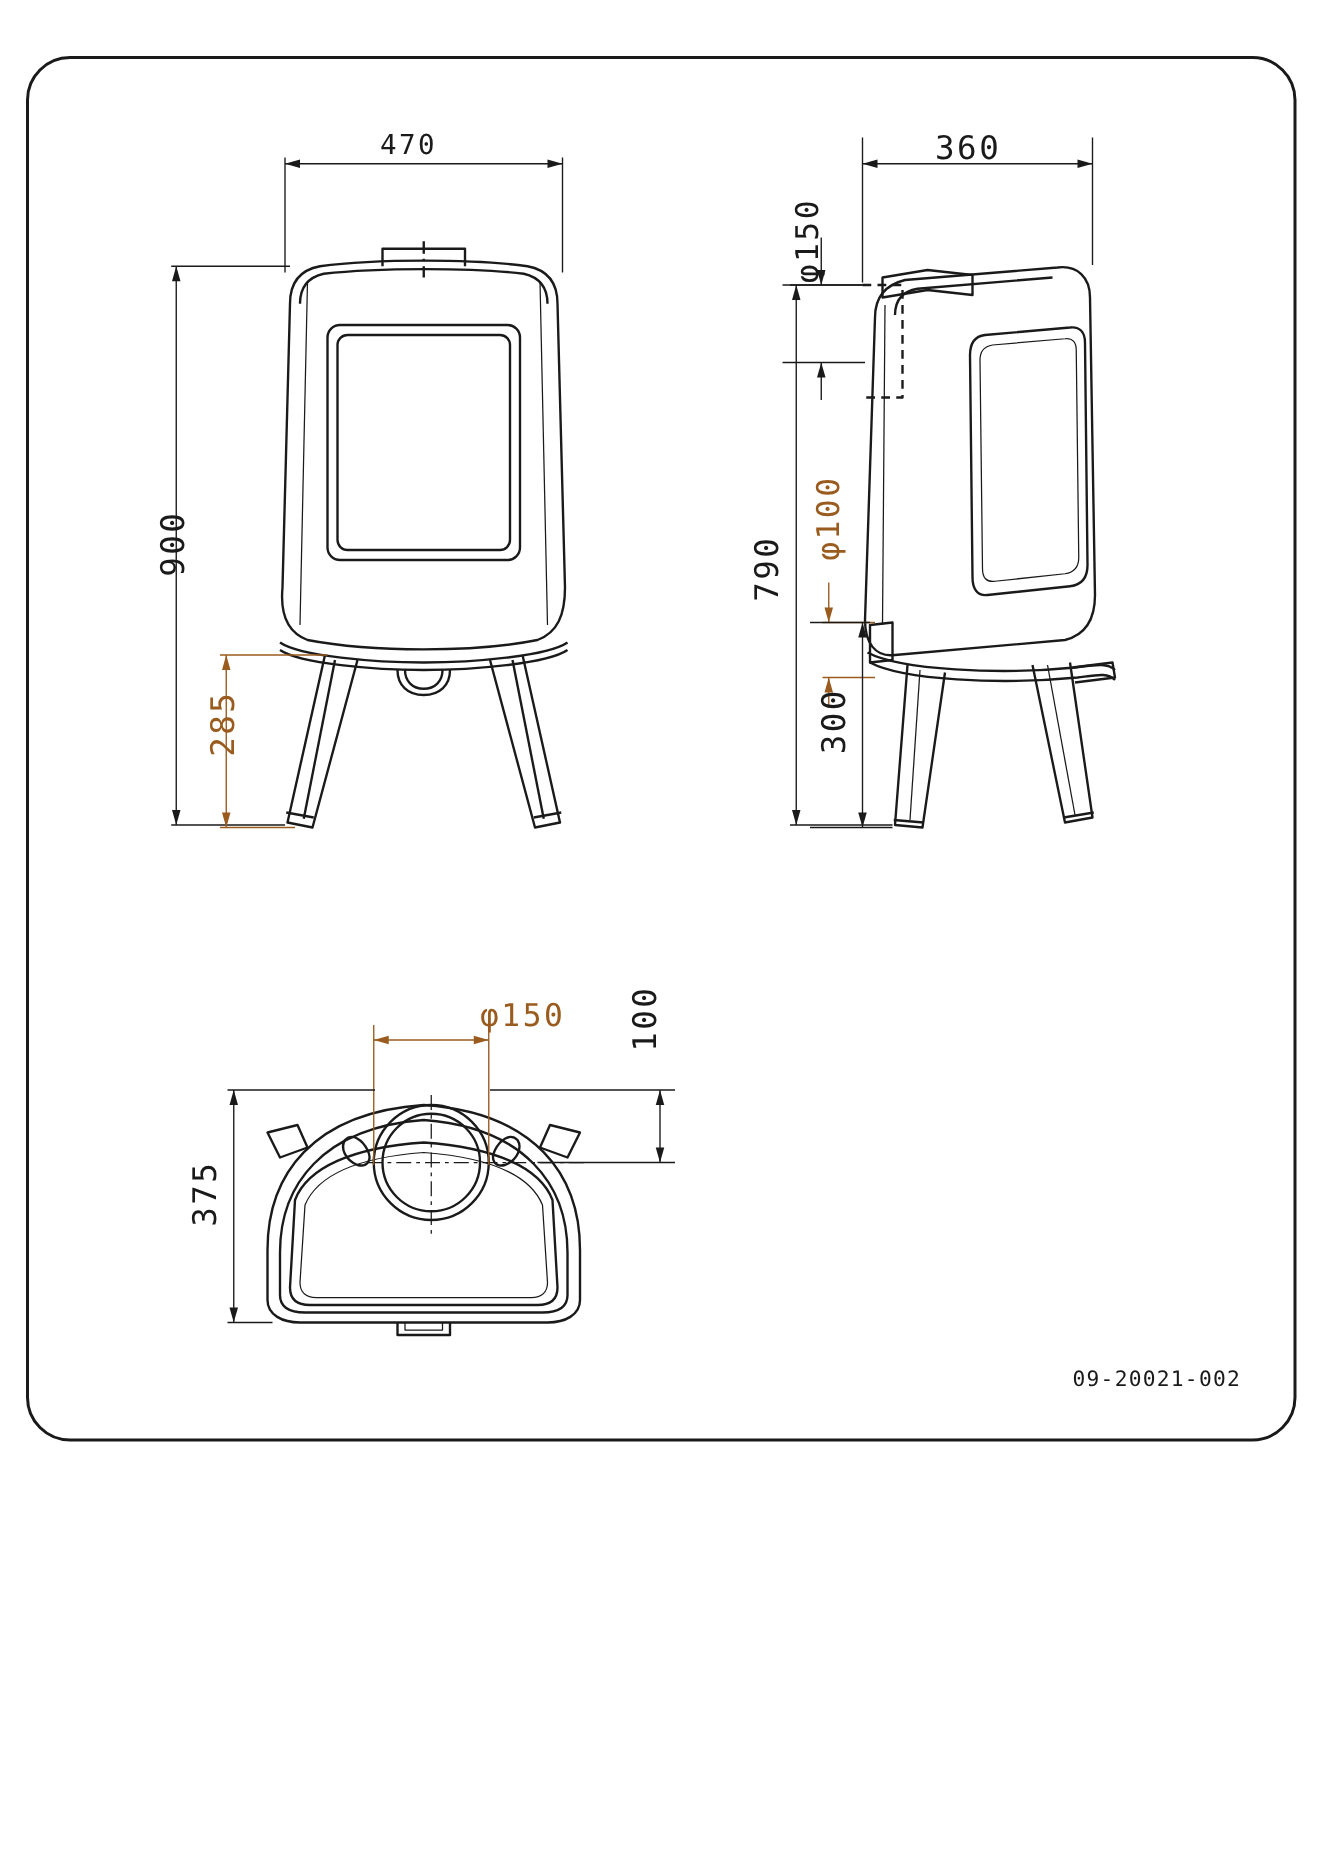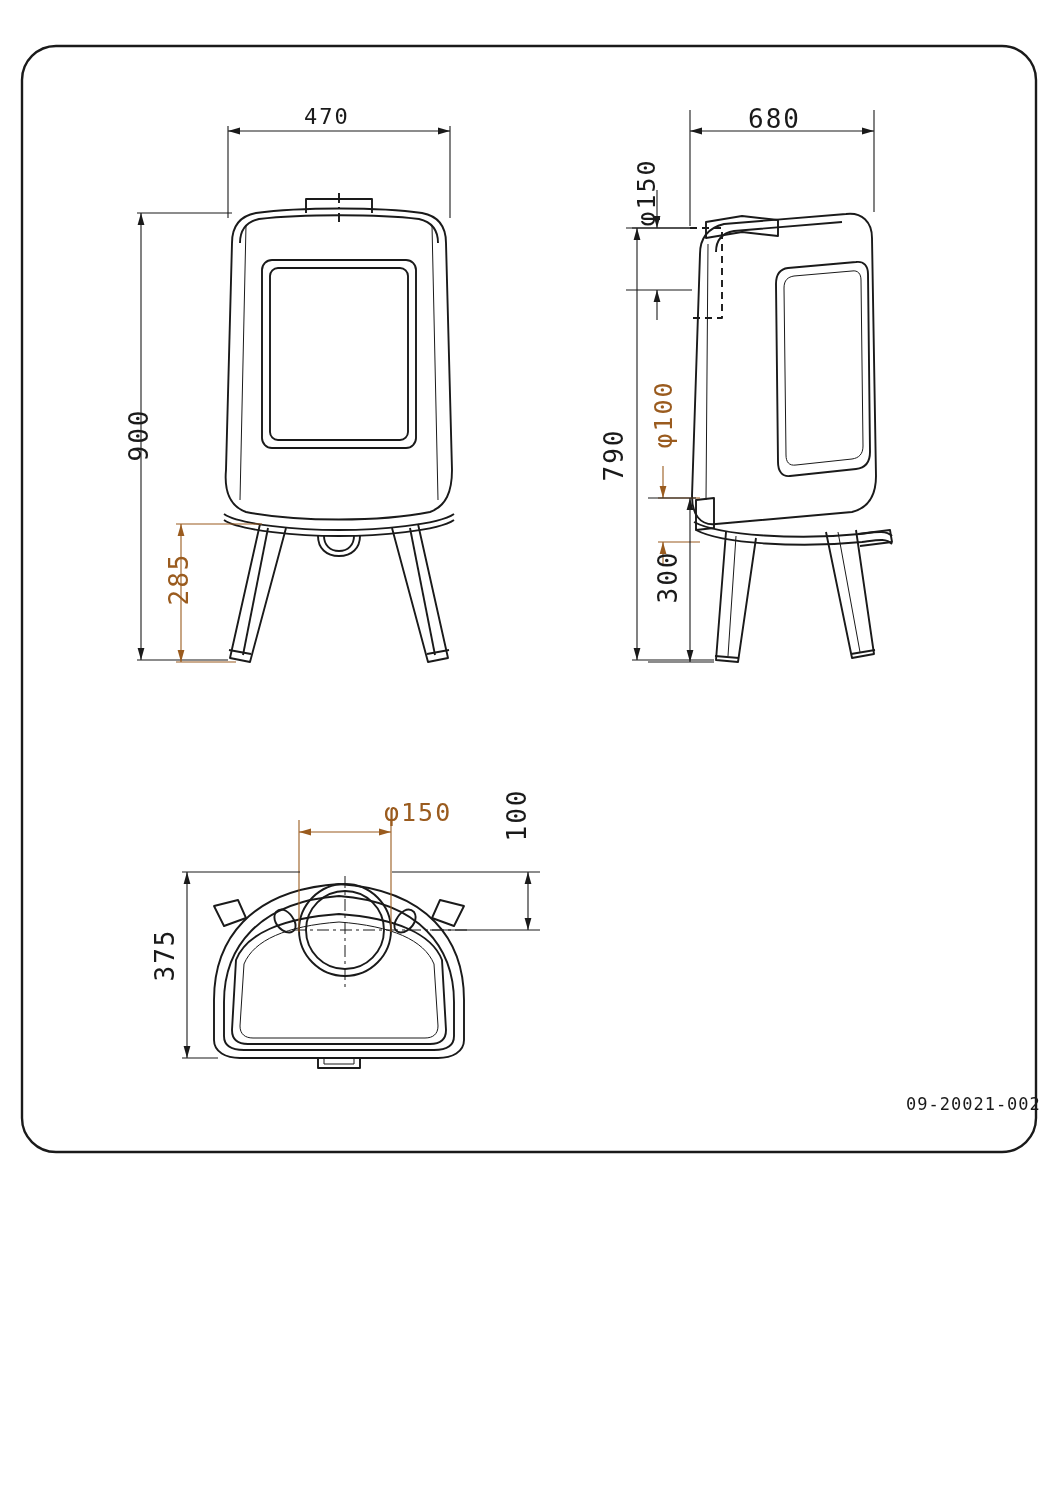--- a/index.html
+++ b/index.html
@@ -32,21 +32,20 @@
     transform: rotate(-90deg);
   }
   .dim-label.orange { color: #9a5b1e; }
   .drawing-code {
     position: absolute;
     font-family: "DejaVu Sans Mono", monospace;
     font-size: 17px;
     letter-spacing: 1px;
     color: #1a1a1a;
     white-space: nowrap;
-    margin-left: 48px;
   }
 </style>
 </head>
 <body>
 
 <svg id="sheet" viewBox="0 0 1058 1497" xmlns="http://www.w3.org/2000/svg">
 
   <rect x="22" y="46" width="1014" height="1106" rx="34" ry="34" fill="none" stroke="#1a1a1a" stroke-width="2.4"></rect>
 
   <g>
@@ -244,21 +243,21 @@
     </g>
   </g>
 </svg>
 
 <div class="dim-label" style="left:304px; top:104px; font-size:22px;">470</div>
 
 <div class="dim-label vert" style="left:84px; top:420px; width:110px; text-align:center; font-size:26px;">900</div>
 
 <div class="dim-label vert orange" style="left:124px; top:564px; width:110px; text-align:center; font-size:26px;">285</div>
 
-<div class="dim-label" style="left:748px; top:104px; font-size:26px;">680</div>
+<div class="dim-label" style="left:748px; top:104px; font-size:26px;">360</div>
 
 <div class="dim-label vert" style="left:586px; top:178px; width:120px; text-align:center; font-size:25px;">φ150</div>
 
 <div class="dim-label vert" style="left:559px; top:440px; width:110px; text-align:center; font-size:26px;">790</div>
 
 <div class="dim-label vert orange" style="left:603px; top:400px; width:120px; text-align:center; font-size:25px;">φ100</div>
 
 <div class="dim-label vert" style="left:613px; top:562px; width:110px; text-align:center; font-size:26px;">300</div>
 
 <div class="dim-label orange" style="left:384px; top:798px; font-size:25px;">φ150</div>

